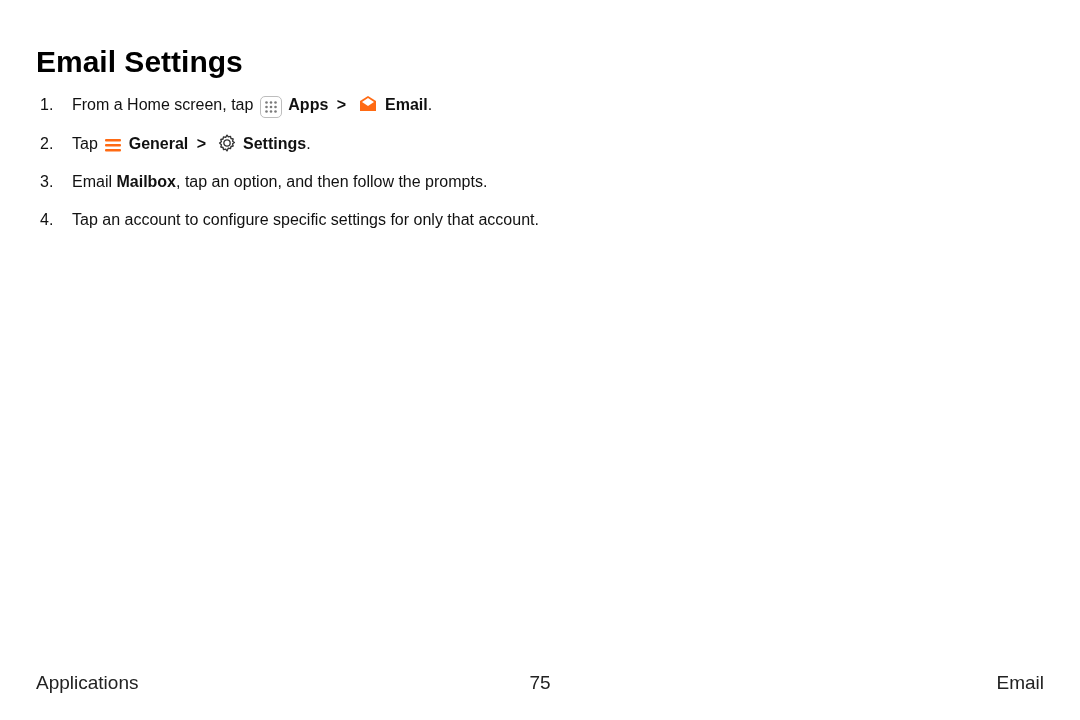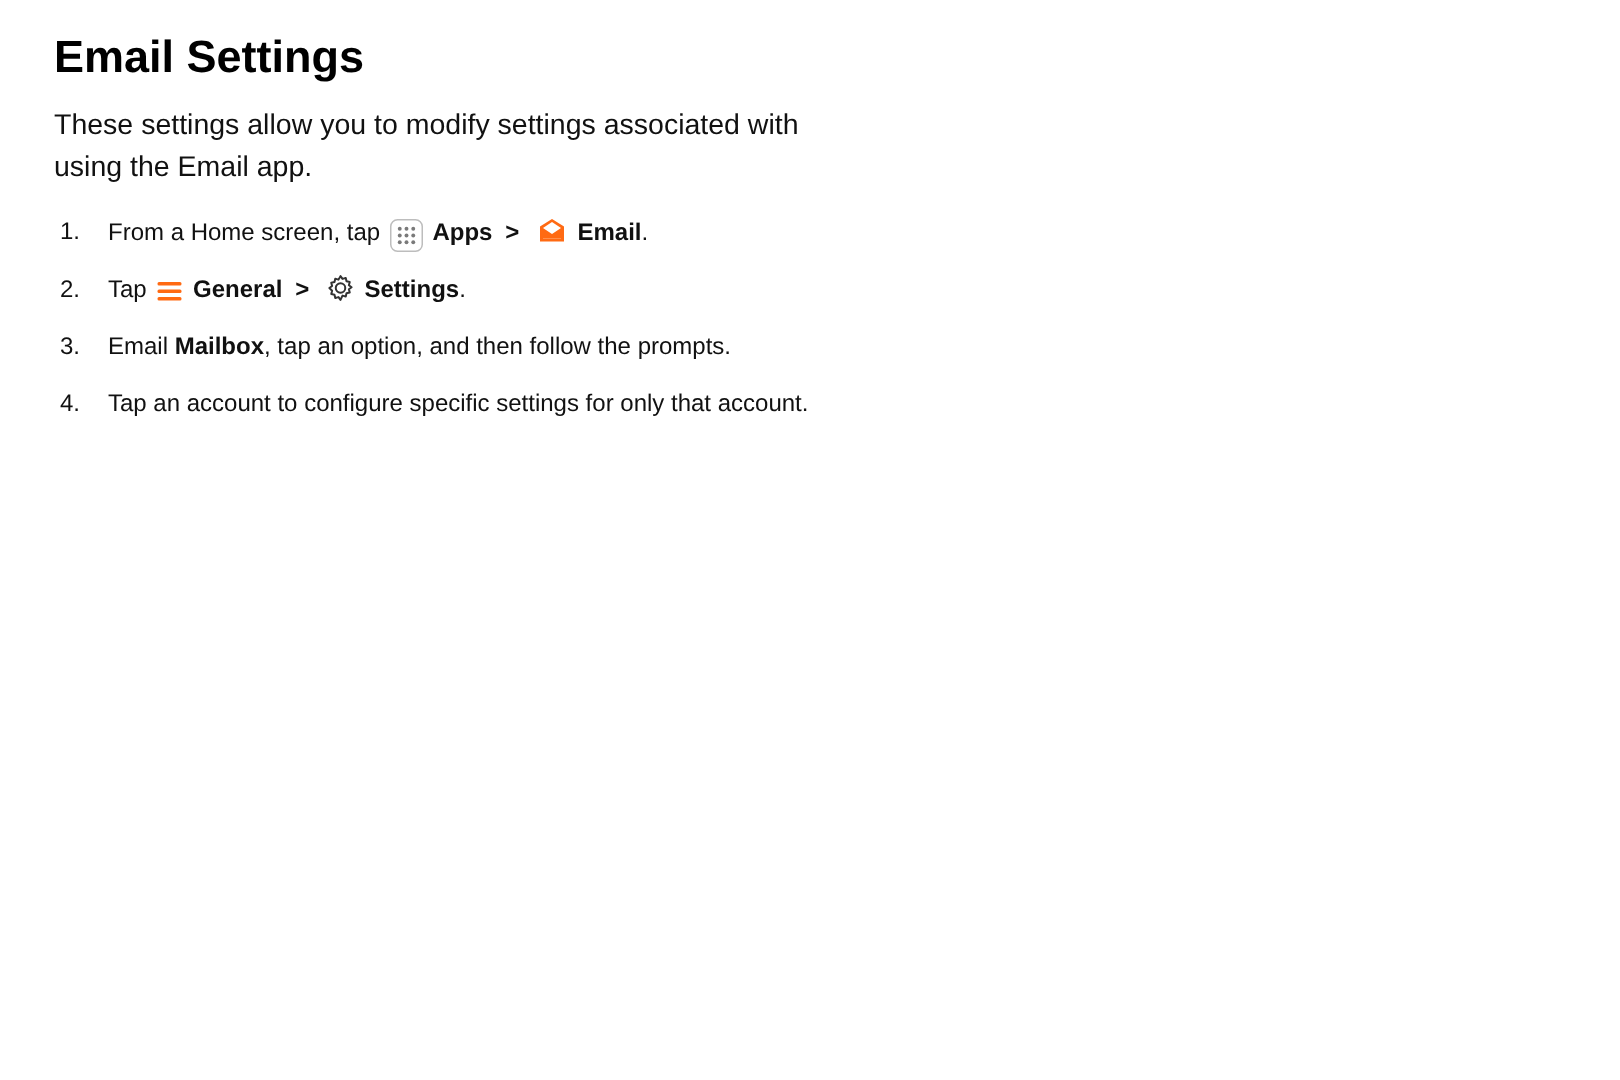--- a/index.html
+++ b/index.html
@@ -1,21 +1,21 @@
 <!DOCTYPE html>
 <html><head>
 <meta charset="utf-8">
 <style>
   * { box-sizing: border-box; margin: 0; padding: 0; }
   html, body { width: 1080px; height: 720px; background: #fff; font-family: Arial, Helvetica, sans-serif; }
   .page {
     position: relative;
     width: 1080px;
     height: 720px;
-    padding: 22px 36px 0 36px;
+    padding: 45px 36px 0 36px;
   }
   .title {
     font-size: 30px;
     font-weight: 700;
     color: #000;
     margin-bottom: 14px;
   }
   .intro {
     font-size: 19px;
     color: #111;
@@ -83,21 +83,20 @@
     transform: translateX(-50%);
   }
 </style>
 </head>
 <body>
 
 <div class="page">
 
   <h1 class="title">Email Settings</h1>
 
-  <p class="intro">These settings allow you to modify settings associated with using the Email app.</p>
 
   <ol class="steps">
 
     <li>
       <span>From a Home screen, tap </span>
       <span class="icon apps-icon-box">
         <svg width="14" height="14" viewBox="0 0 14 14">
           <circle cx="2.5" cy="2.5" r="1.3" fill="#7a7a7a"></circle>
           <circle cx="7" cy="2.5" r="1.3" fill="#7a7a7a"></circle>
           <circle cx="11.5" cy="2.5" r="1.3" fill="#7a7a7a"></circle>
@@ -142,14 +141,19 @@
     </li>
 
     <li>
       <span>Email </span><span class="bold">Mailbox</span><span>, tap an option, and then follow the prompts.</span>
     </li>
 
     <li>Tap an account to configure specific settings for only that account.</li>
 
   </ol>
 
+  <div class="footer">
+    <span>Applications</span>
+    <span class="center">75</span>
+    <span>Email</span>
+  </div>
 
 </div>
 
 </body></html>

